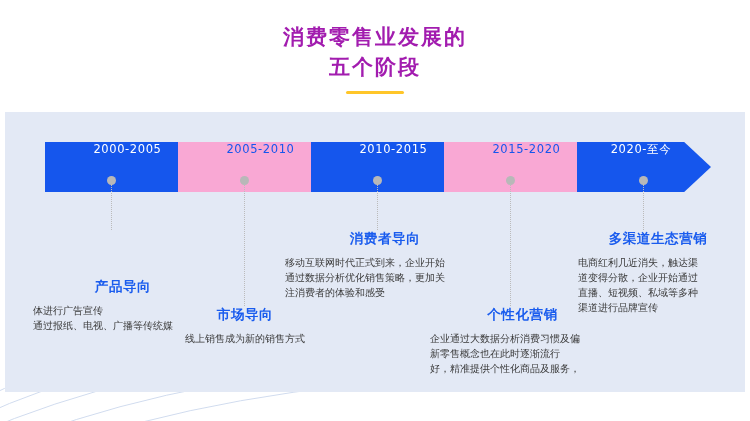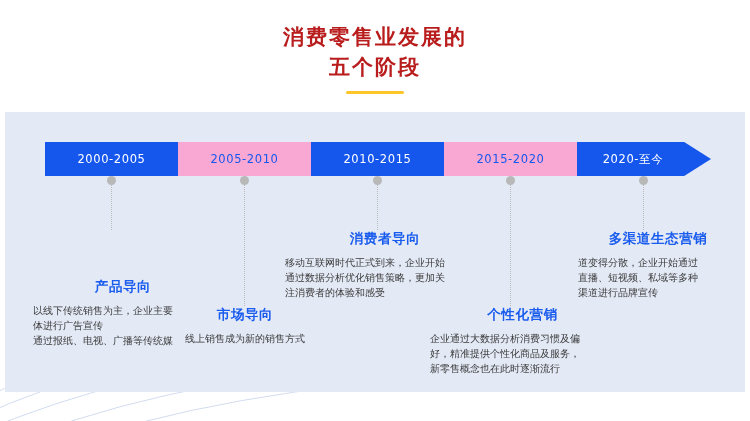--- a/index.html
+++ b/index.html
@@ -31,21 +31,21 @@
     position: absolute;
     top: 22px;
     left: 0;
     width: 750px;
     text-align: center;
     z-index: 3;
   }
   .title-line {
     font-size: 21px;
     font-weight: bold;
-    color: #b91c1c;
+    color: #a21caf;
     letter-spacing: 2px;
     line-height: 30px;
     font-family: "DejaVu Sans", "Liberation Sans", sans-serif;
   }
   #title-underline {
     width: 58px;
     height: 3px;
     background: #FFC629;
     border-radius: 2px;
     margin: 9px auto 0 auto;
@@ -67,28 +67,29 @@
     position: absolute;
     left: 45px;
     top: 142px;
     width: 667px;
     height: 34px;
     z-index: 4;
   }
   .seg {
     position: absolute;
     top: 0;
-    height: 34px;
+    height: 50px;
     width: 133px;
     display: flex;
-    align-items: center;
+    align-items: flex-start;
     justify-content: center;
     font-size: 11.5px;
     letter-spacing: 0.6px;
     font-family: "DejaVu Sans", "Liberation Sans", sans-serif;
+    padding-left: 16px;
   }
   .seg.blue  { background: #1556ED; color: #ffffff; }
   .seg.yellow{ background: #f9a8d4; color: #1556ED; }
   .seg.last {
     width: 134px;
     clip-path: polygon(0 0, 80% 0, 100% 50%, 80% 100%, 0 100%);
     padding-right: 22px;
     box-sizing: border-box;
   }
 
@@ -194,21 +195,20 @@
   <div class="conn-line" style="height:122px"></div>
 </div>
 <div class="connector" style="left:643px; top:176px;">
   <div class="conn-dot"></div>
   <div class="conn-line" style="height:46px"></div>
 </div>
 
 <div class="block align-left" style="left:33px; top:230px; width:180px;margin-top:48px;">
   <div class="block-title align-center">产品导向</div>
   <div class="block-body">
-    <div>以线下传统销售为主，企业主要</div>
     <div>体进行广告宣传</div>
     <div>通过报纸、电视、广播等传统媒</div>
   </div>
 </div>
 
 <div class="block align-center" style="left:165px; top:306px; width:160px;">
   <div class="block-title">市场导向</div>
   <div class="block-body">
     <div>线上销售成为新的销售方式</div>
   </div>
@@ -220,25 +220,26 @@
     <div>移动互联网时代正式到来，企业开始</div>
     <div>通过数据分析优化销售策略，更加关</div>
     <div>注消费者的体验和感受</div>
   </div>
 </div>
 
 <div class="block align-left" style="left:430px; top:306px; width:185px;">
   <div class="block-title align-center">个性化营销</div>
   <div class="block-body">
     <div>企业通过大数据分析消费习惯及偏</div>
+    <div>新零售概念也在此时逐渐流行</div>
     <div>好，精准提供个性化商品及服务，</div>
-    <div>新零售概念也在此时逐渐流行</div>
   </div>
 </div>
 
 <div class="block align-left" style="left:578px; top:230px; width:160px;">
   <div class="block-title align-center">多渠道生态营销</div>
   <div class="block-body">
+    <div>电商红利几近消失，触达渠</div>
     <div>道变得分散，企业开始通过</div>
     <div>直播、短视频、私域等多种</div>
     <div>渠道进行品牌宣传</div>
   </div>
 </div>
 
 </body></html>

